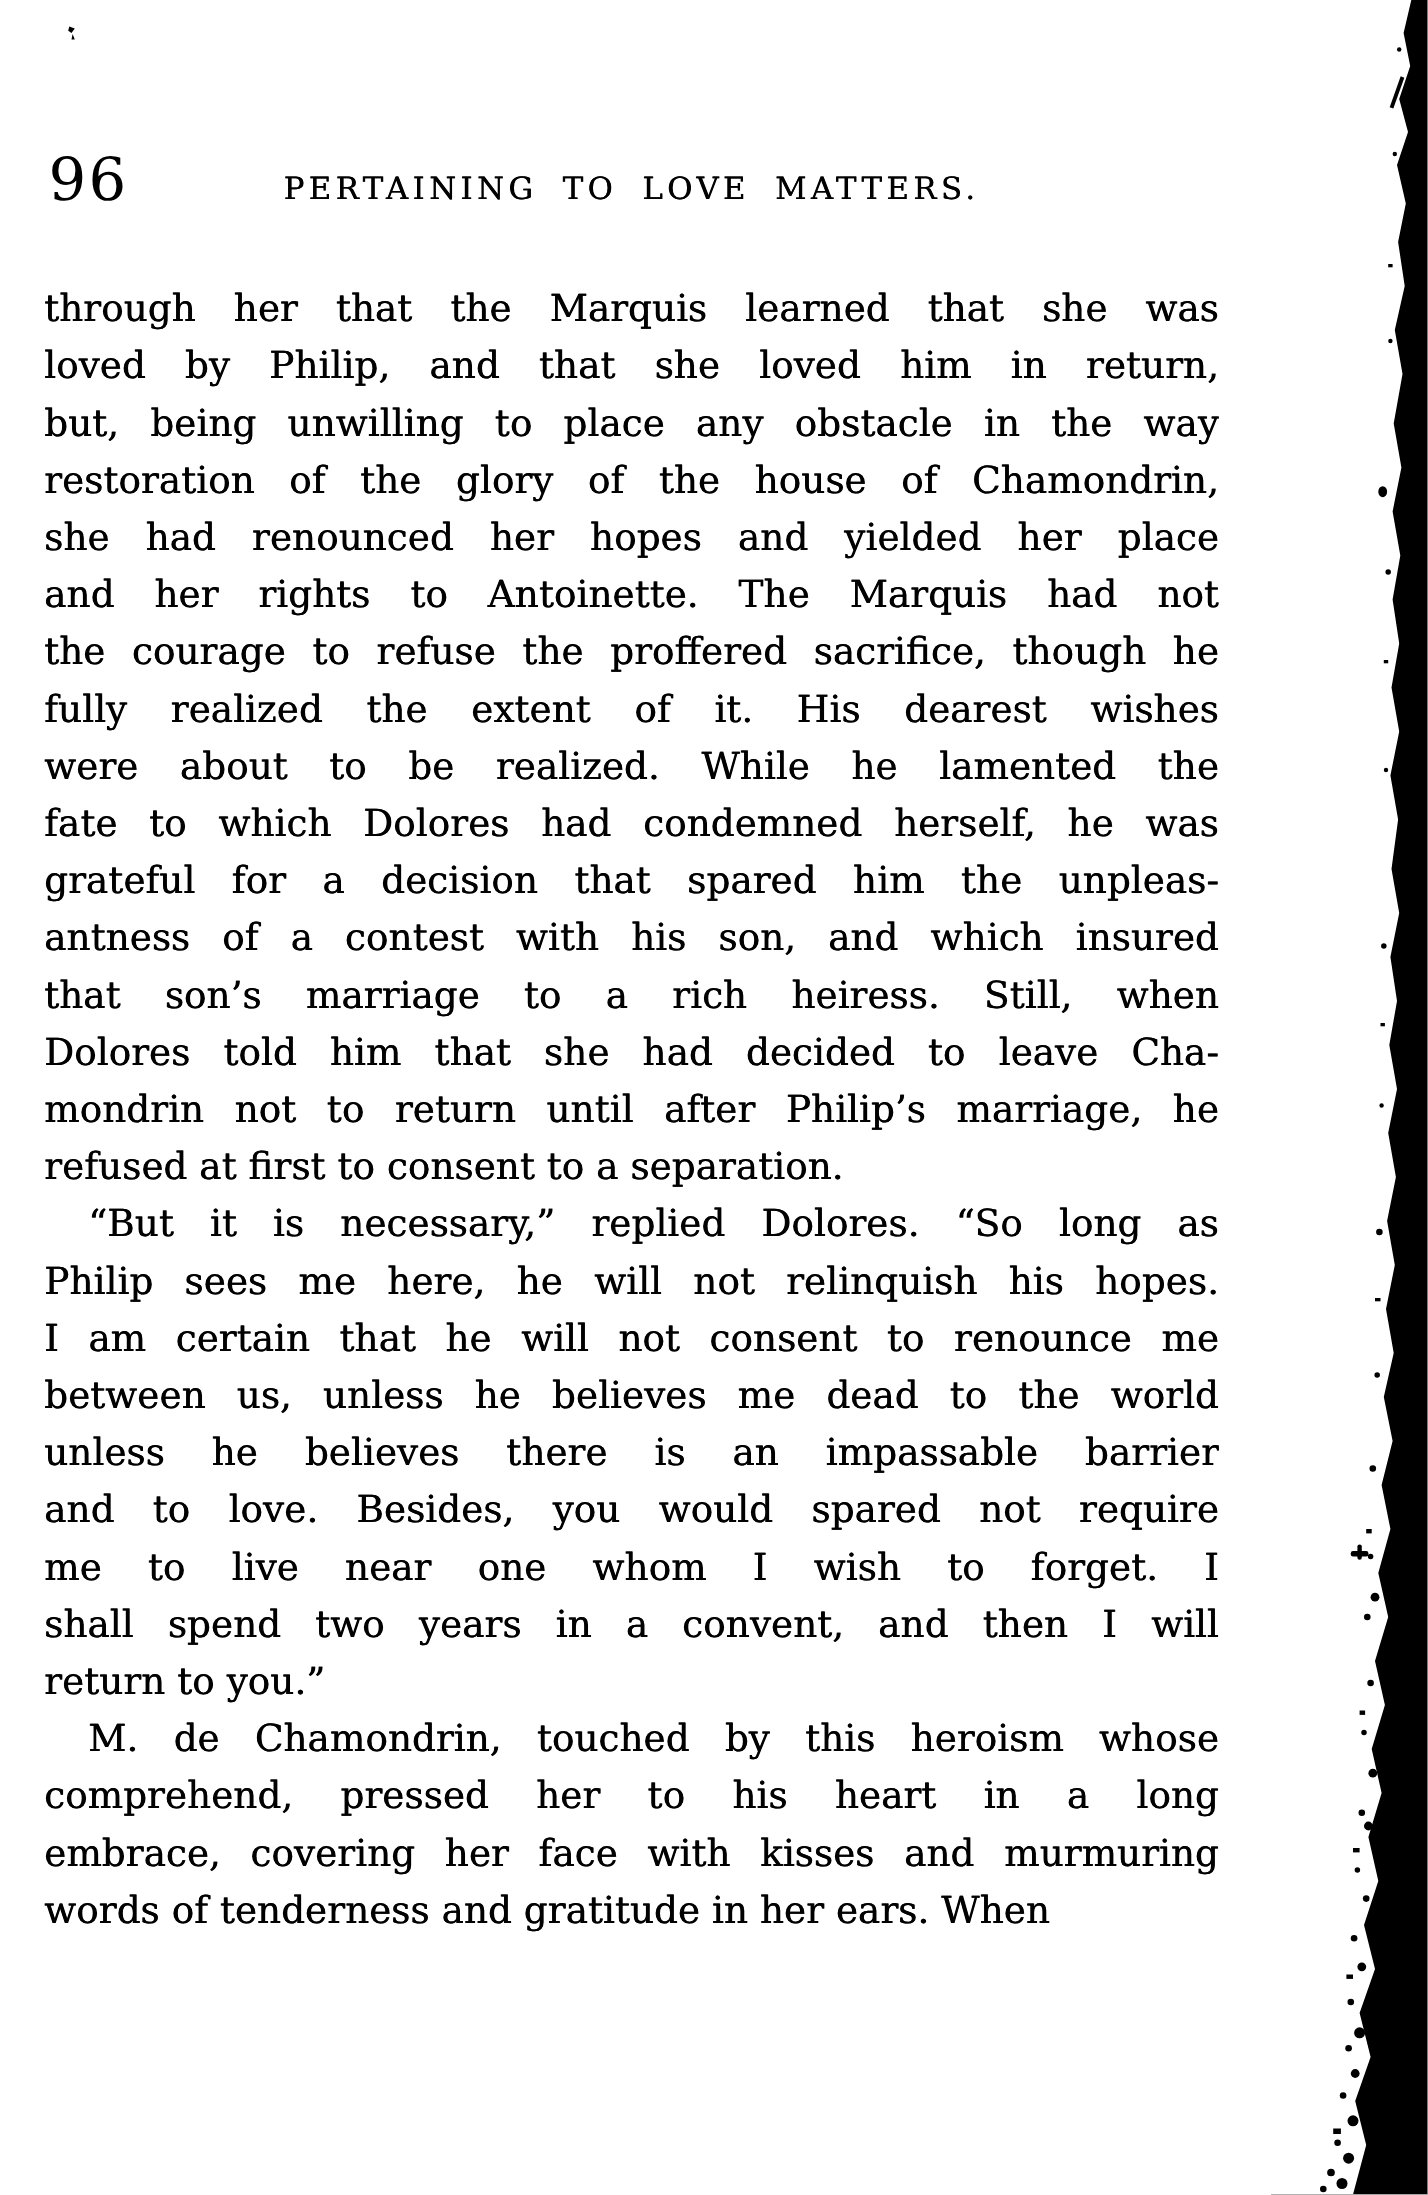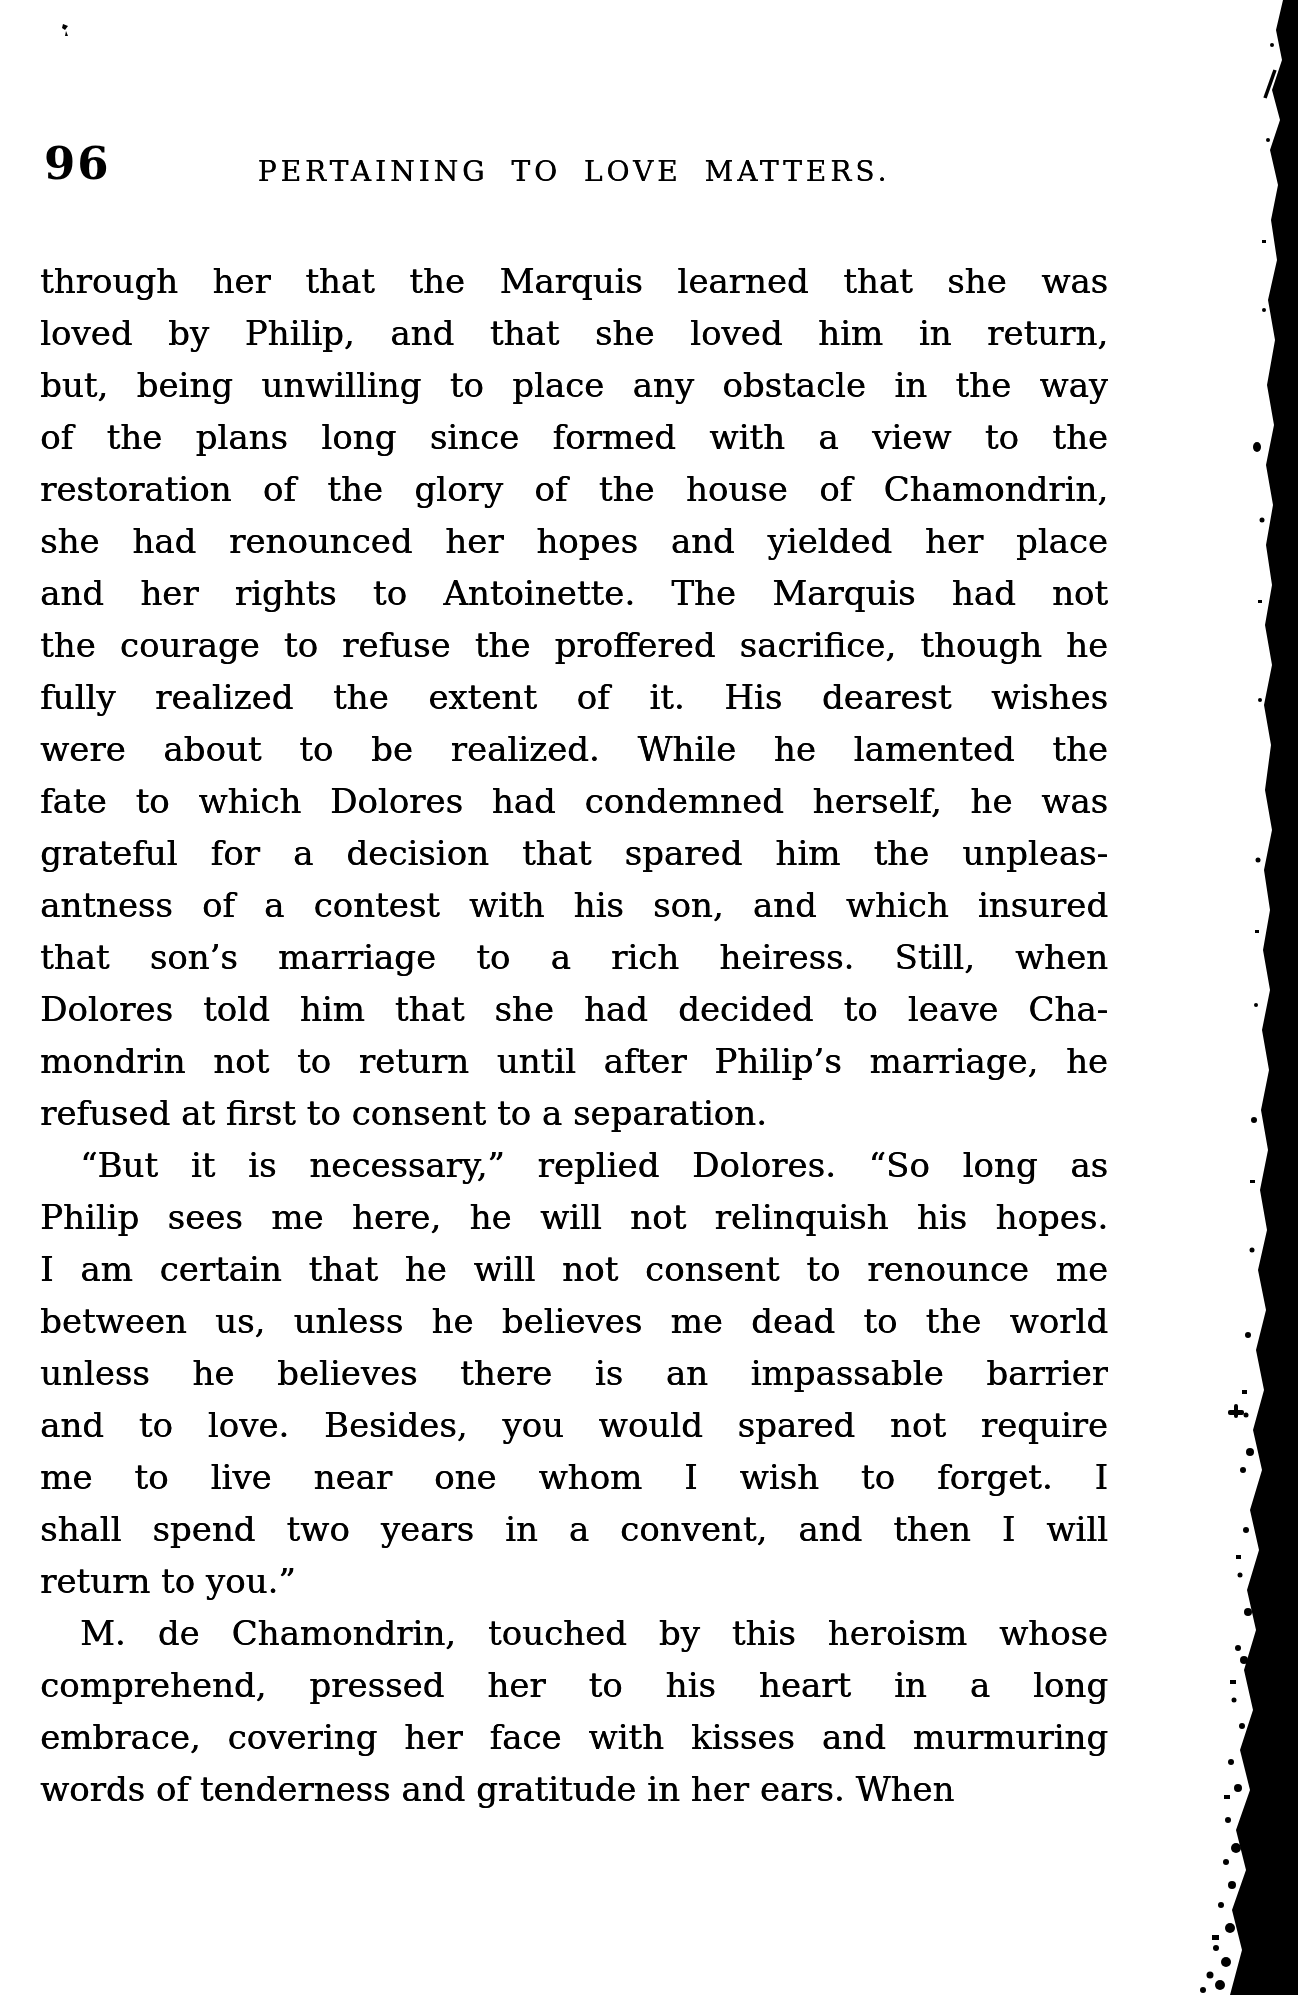--- a/index.html
+++ b/index.html
@@ -4,21 +4,21 @@
 <style>
   html,body{margin:0;padding:0;background:#777;}
   #page{
     position:relative;width:1298px;height:1995px;background:#ffffff;
     overflow:hidden;color:#000;font-family:"DejaVu Serif",serif;
     -webkit-font-smoothing:antialiased;
   }
   #headrow{position:absolute;top:142px;left:40px;width:1068px;height:56px;}
   #pagenum{
     position:absolute;left:4px;top:-2px;
-    font-size:45px;line-height:48px;letter-spacing:2px;font-weight:bold;
+    font-size:54px;line-height:48px;letter-spacing:2px;font-weight:normal;
   }
   #runhead{
     position:absolute;left:0;right:0;top:14px;text-align:center;
     font-size:28px;line-height:32px;letter-spacing:4px;word-spacing:10px;
     text-shadow:0.4px 0 0 currentColor;
   }
   #bodytext{
     position:absolute;top:255px;left:40px;width:1068px;
     font-size:34px;line-height:52px;
     text-shadow:0.45px 0 0 currentColor;
@@ -40,21 +40,20 @@
   <div id="headrow">
     <span id="pagenum">96</span>
     <span id="runhead">PERTAINING TO LOVE MATTERS.</span>
   </div>
 
   <div id="bodytext">
       <div class="para">
         <div class="line">through her that the Marquis learned that she was</div>
         <div class="line">loved by Philip, and that she loved him in return,</div>
         <div class="line">but, being unwilling to place any obstacle in the way</div>
-        <div class="line">of the plans long since formed with a view to the</div>
         <div class="line">restoration of the glory of the house of Chamondrin,</div>
         <div class="line">she had renounced her hopes and yielded her place</div>
         <div class="line">and her rights to Antoinette. The Marquis had not</div>
         <div class="line">the courage to refuse the proffered sacrifice, though he</div>
         <div class="line">fully realized the extent of it. His dearest wishes</div>
         <div class="line">were about to be realized. While he lamented the</div>
         <div class="line">fate to which Dolores had condemned herself, he was</div>
         <div class="line">grateful for a decision that spared him the unpleas-</div>
         <div class="line">antness of a contest with his son, and which insured</div>
         <div class="line">that son’s marriage to a rich heiress. Still, when</div>

